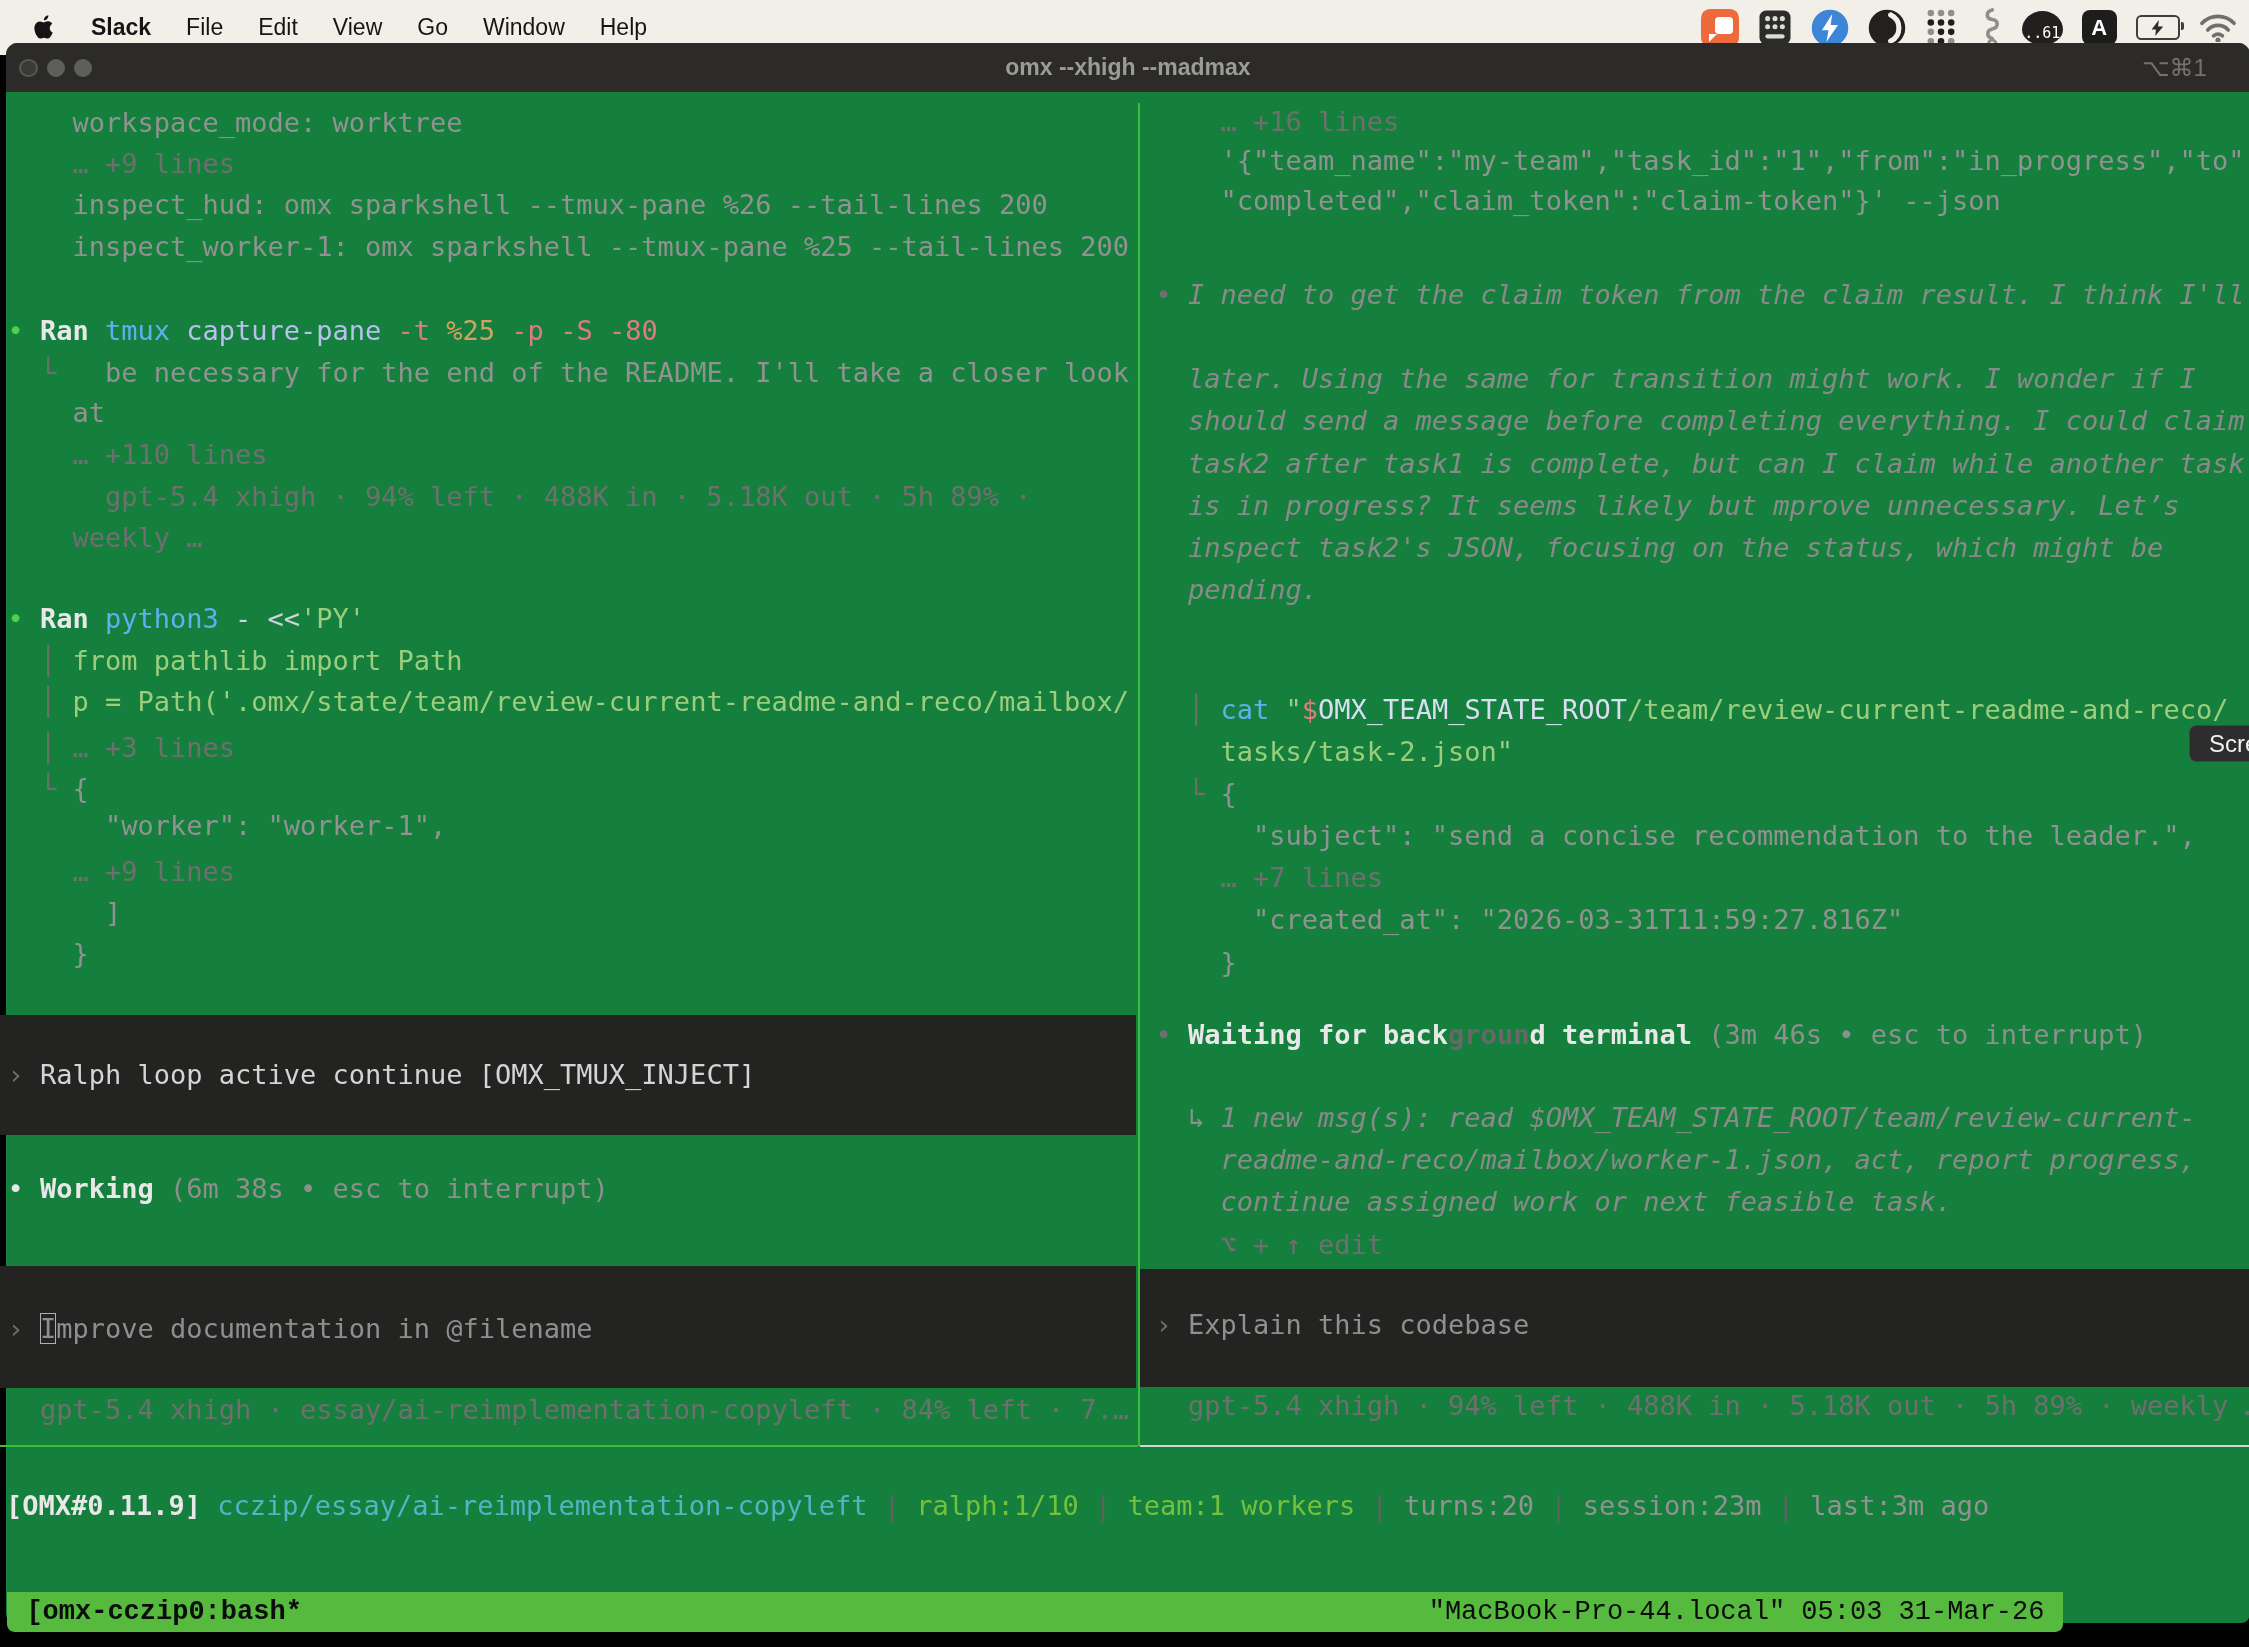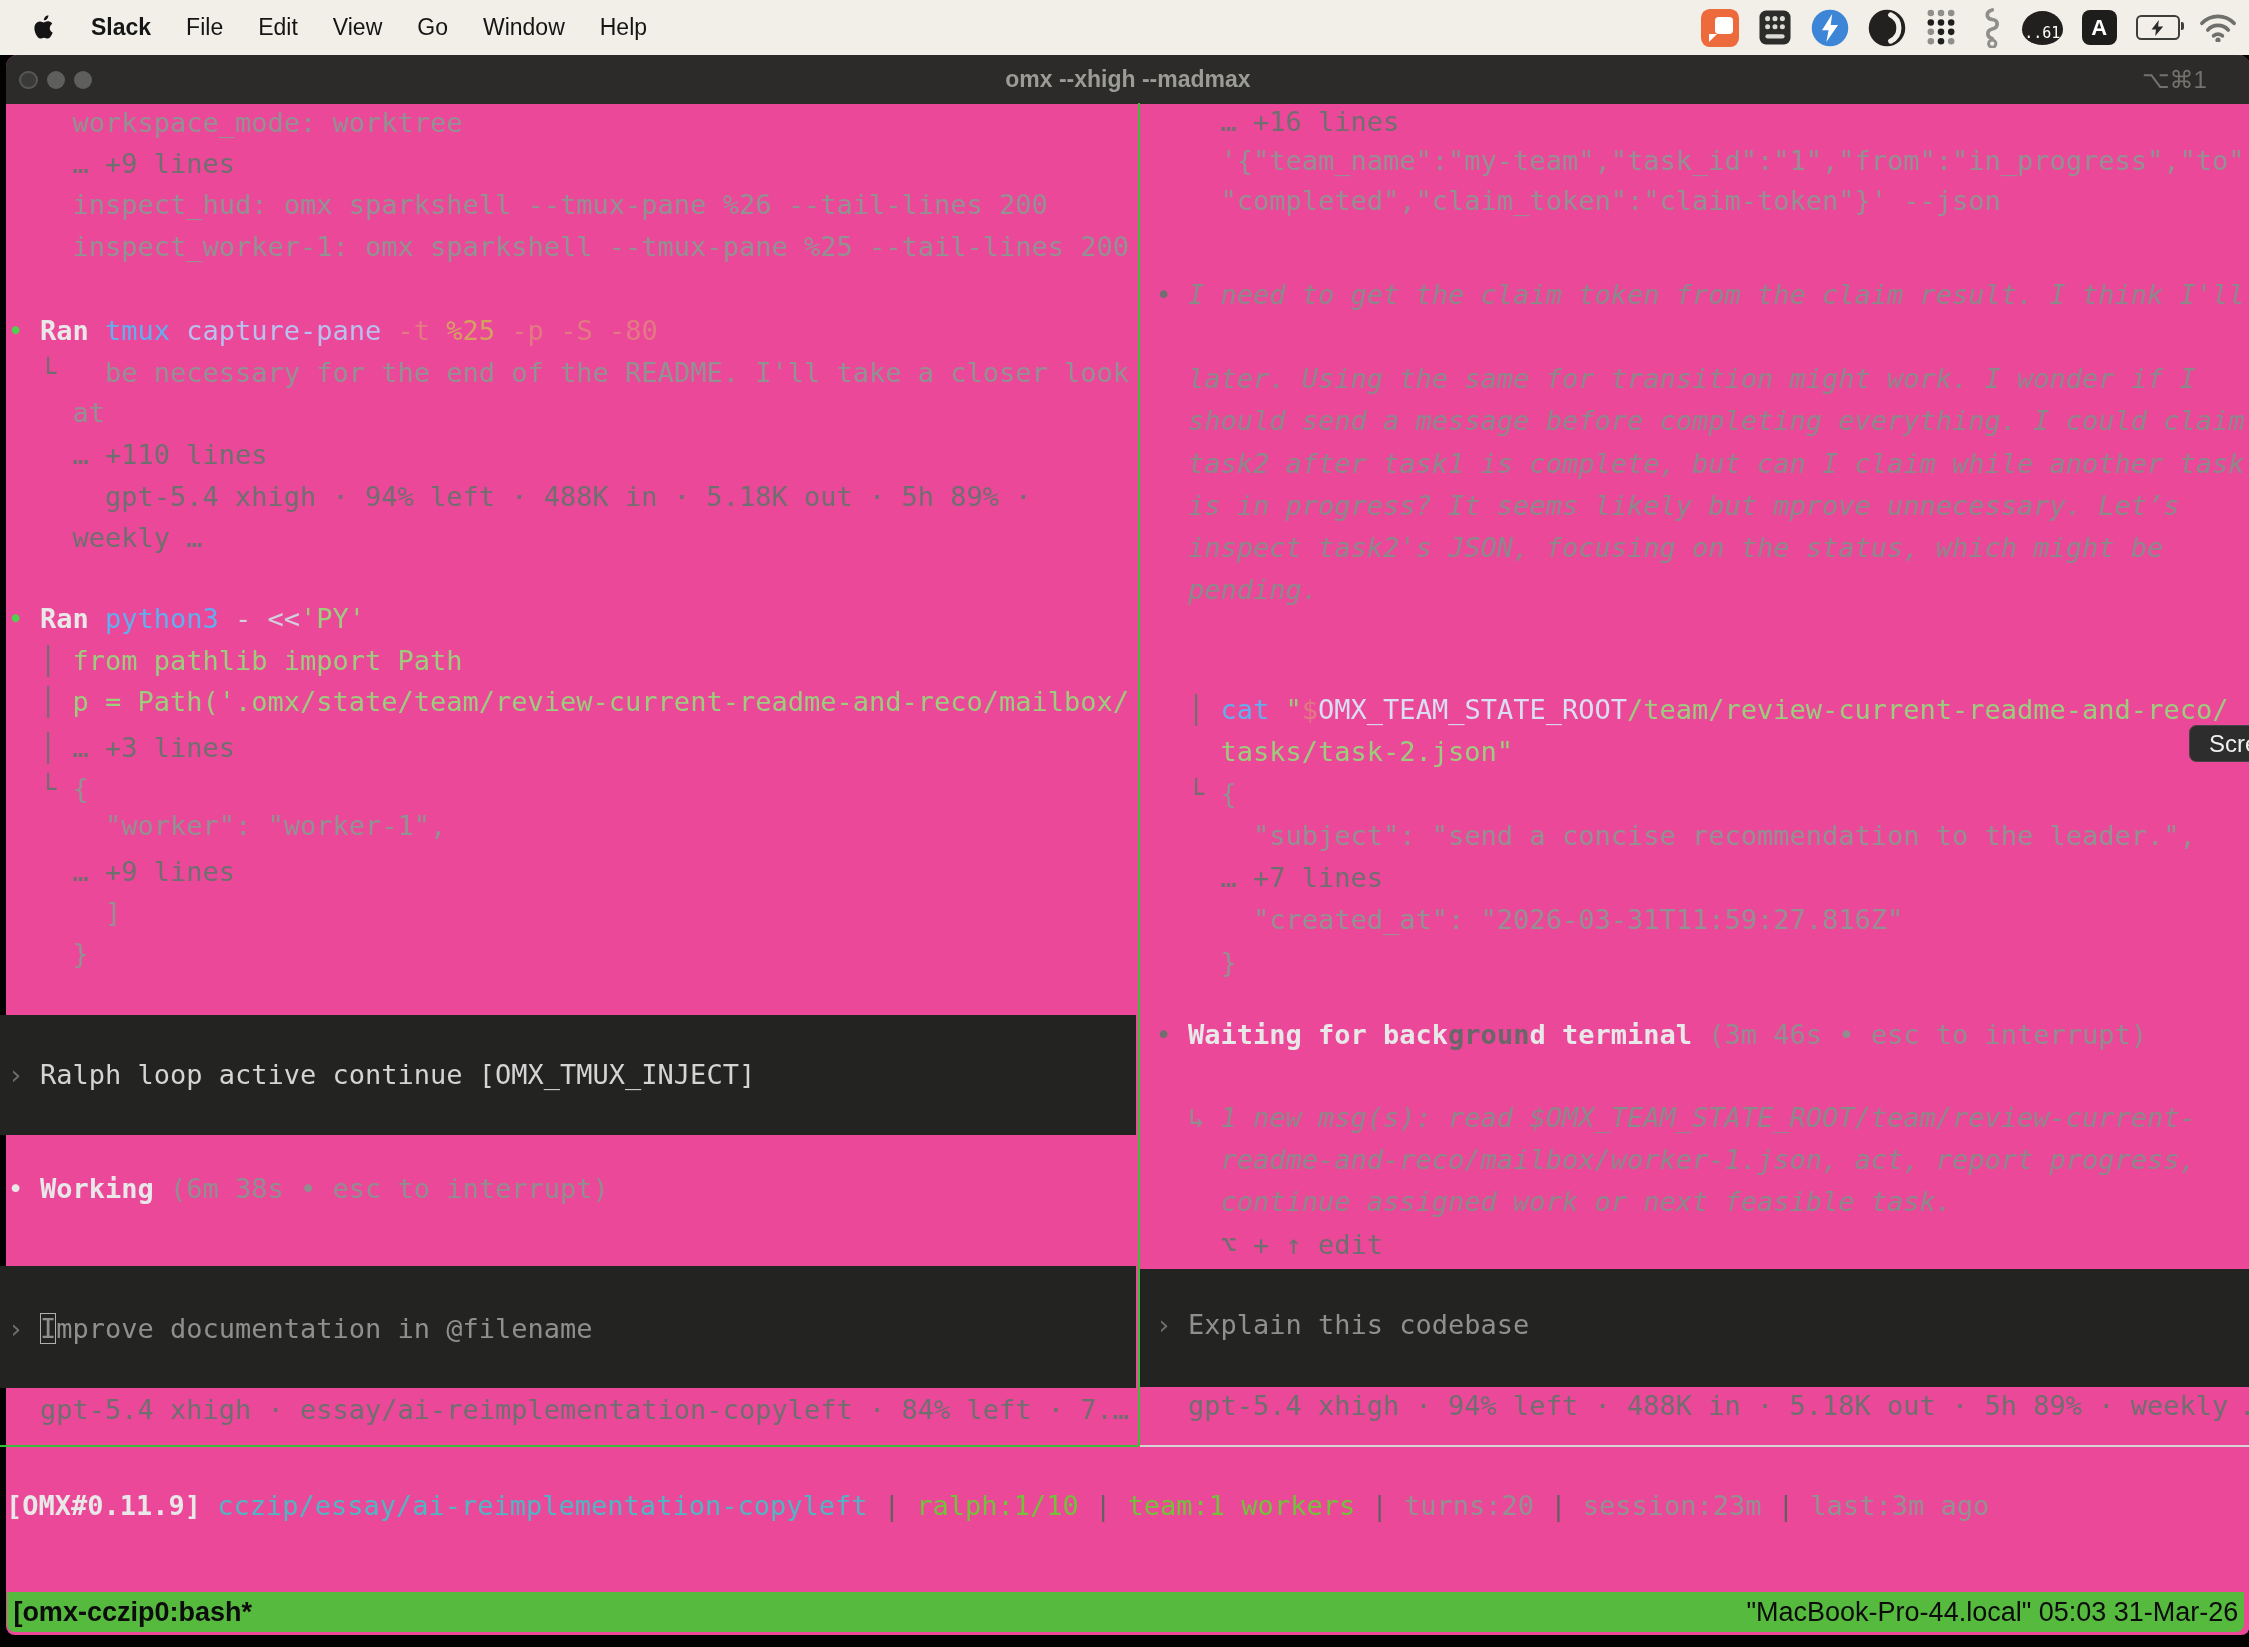--- a/index.html
+++ b/index.html
@@ -23,21 +23,21 @@
   .icon-a{width:35px;height:35px;background:#1d1d1b;border-radius:8px;color:#fff;
           font-weight:700;font-size:22px;display:flex;align-items:center;justify-content:center;}
   .icon-b61{width:41px;height:34px;background:#22201e;border-radius:50% 50% 50% 50%/55% 55% 45% 45%;
             color:#fff;font-family:"DejaVu Sans Mono",monospace;font-size:15px;
             display:flex;align-items:flex-end;justify-content:center;padding-bottom:3px;box-sizing:border-box;}
   .icon-batt{width:40px;height:20.7px;border:2.2px solid #3e3e3a;border-radius:5.2px;position:relative;
              display:flex;align-items:center;justify-content:center;}
   .icon-batt .nub{position:absolute;right:-6.6px;top:4.4px;width:3.7px;height:8.9px;background:#3e3e3a;border-radius:0 2.2px 2.2px 0;}
 
   
-  .window{position:absolute;left:5.9px;top:55px;width:2244px;height:1580px;background:#ec4899;
+  .window{position:absolute;left:5.9px;top:43px;width:2244px;height:1580px;background:#15803d;
           border-radius:11.8px 11.8px 8.9px 8.9px;}
   .titlebar{position:absolute;left:0;top:0;width:100%;height:49px;background:#2c2b29;
             border-radius:11.8px 11.8px 0 0;}
   .tl{position:absolute;top:15.5px;width:18.5px;height:18.5px;border-radius:50%;}
   .tl1{left:13.3px;background:#3a3a38;border:2.2px solid #575755;box-sizing:border-box;}
   .tl2{left:41px;background:#5e5e5c;}
   .tl3{left:68px;background:#5e5e5c;}
   .wtitle{position:absolute;left:0;top:0;width:100%;height:49px;display:flex;align-items:center;justify-content:center;
           color:#9b9b97;font-size:23px;font-weight:600;}
   .wshortcut{position:absolute;right:43px;top:0;height:49px;display:flex;align-items:center;
@@ -60,24 +60,24 @@
   .c-g{color:#929292;}      .c-g2{color:#8f8f8f;}   .c-gi{color:#8a8a8a;}
   .c-d{color:#6f6f6f;}      .c-dim2{color:#686868;font-weight:700;}
   .c-w{color:#e8e8e8;}      .c-wb{color:#e8e8e8;font-weight:700;}
   .c-w2{color:#cfd2dc;}     .c-bl{color:#61afef;}   .c-lv{color:#b9c0f0;}
   .c-pk{color:#e27a83;}     .c-or{color:#d5a062;}   .c-gs{color:#9ccd7d;}
   .c-bg{color:#4ed14e;}     .c-rl{color:#d4d4d4;}   .c-cy{color:#51b6c4;}
   .c-hg{color:#74c13c;}     .c-sep{color:#606060;}  .c-ev{color:#dadef2;}
   .c-cur{color:#8f8f8f;outline:1.5px solid #b0b0b0;outline-offset:-1.5px;}
 
   
-  .tmuxbar{position:absolute;left:7.4px;top:1592px;width:2237px;height:40px;background:#55ba3e;
-           border-radius:0 0 7.4px 7.4px;font-family:Liberation Sans, sans-serif;font-size:27px;
+  .tmuxbar{position:absolute;left:7.4px;top:1592px;width:2056px;height:40px;background:#55ba3e;
+           border-radius:0 0 7.4px 7.4px;font-family:Liberation Mono, monospace;font-size:27px;
            color:#0c0c0c;display:flex;justify-content:space-between;align-items:center;
-           padding:0 6px;box-sizing:border-box;white-space:pre;}
+           padding:0 19px;box-sizing:border-box;white-space:pre;}
   .tmuxbar .lft{font-weight:700;}
 
   
   .tooltip{position:absolute;left:2189px;top:725px;width:89px;height:37px;background:#2d2d2d;
            border:1.5px solid #454545;border-radius:7.4px;color:#f0f0f0;font-size:24px;
            display:flex;align-items:center;padding-left:19px;box-sizing:border-box;}
 </style>
 </head>
 <body>
 

